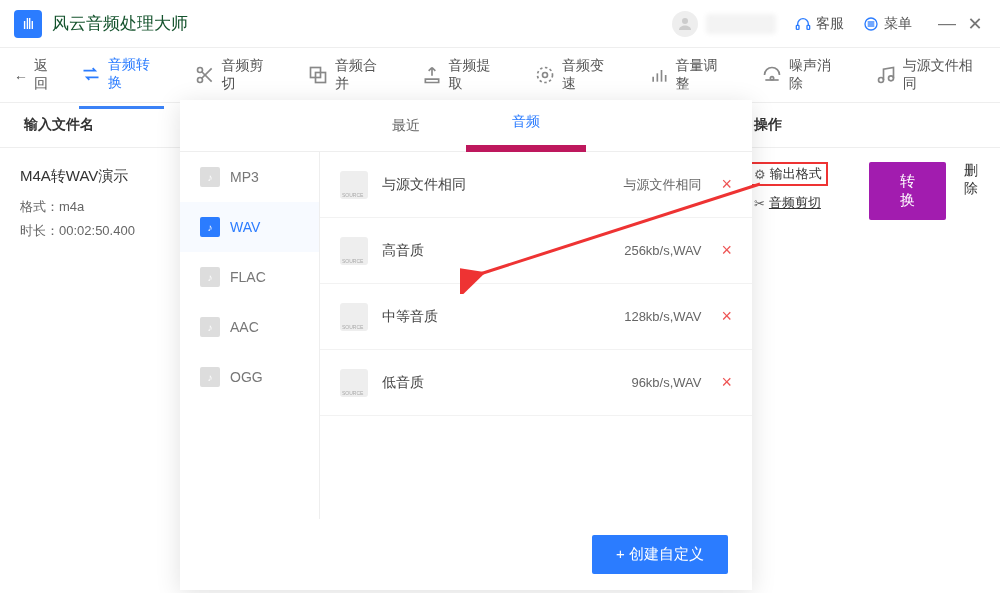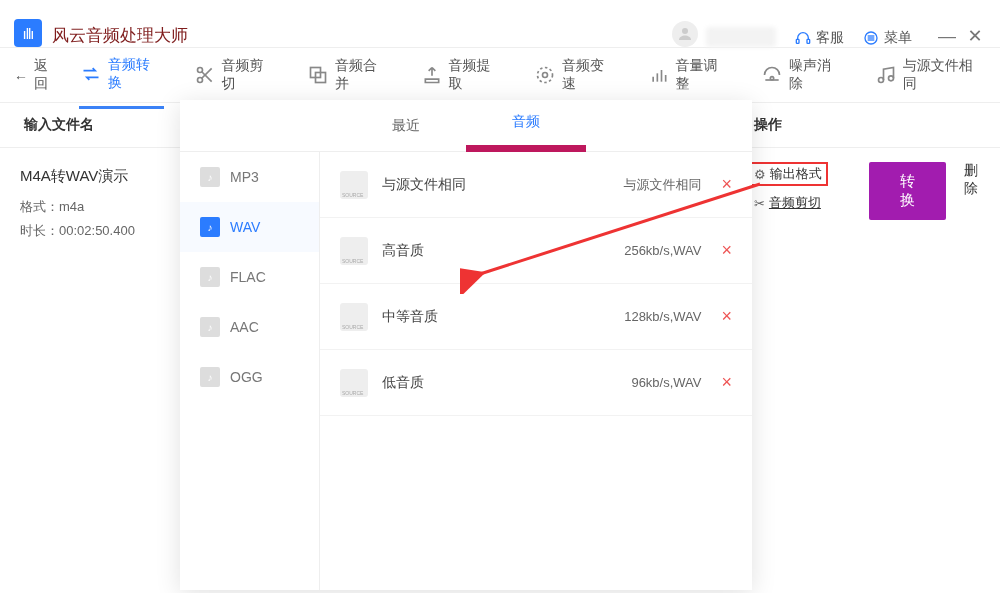--- a/index.html
+++ b/index.html
@@ -1,21 +1,21 @@
 <!DOCTYPE html>
 <html><head>
 <meta charset="utf-8">
 <style>
 * { margin: 0; padding: 0; box-sizing: border-box; font-family: "Microsoft YaHei", Arial, sans-serif; }
 body { width: 1000px; height: 593px; background: #fff; position: relative; overflow: hidden; }
 
-.titlebar { height: 48px; display: flex; align-items: flex-end; padding: 0 14px; border-bottom: 1px solid #eee; }
+.titlebar { height: 48px; display: flex; align-items: center; padding: 0 14px; border-bottom: 1px solid #eee; }
 .logo { width: 28px; height: 28px; background: #2b7cff; border-radius: 4px; display: flex; align-items: center; justify-content: center; margin-right: 10px; }
 .logo-bars { color: #fff; font-size: 15px; letter-spacing: -1px; }
-.app-title { font-size: 17px; color: #7f1d1d; font-weight: 500; }
+.app-title { font-size: 17px; color: #14532d; font-weight: 500; }
 .title-spacer { flex: 1; }
 .avatar { width: 26px; height: 26px; border-radius: 50%; background: #eee; margin-right: 8px; display:flex; align-items:center; justify-content:center; }
 .blur-name { width: 70px; height: 20px; background: #f3f3f3; border-radius: 4px; margin-right: 18px; filter: blur(2px); }
 .top-link { display: flex; align-items: center; color: #555; font-size: 14px; margin-right: 18px; cursor: pointer; }
 .top-link .icn { width: 18px; height: 18px; margin-right: 4px; display:flex; align-items:center; justify-content:center; }
 .win-btn { width: 22px; text-align: center; color: #777; font-size: 18px; cursor: pointer; margin-left: 6px; }
 
 .toolbar { height: 54px; display: flex; align-items: center; padding: 0 14px; position: relative; }
 .back-btn { display: flex; align-items: center; color: #555; font-size: 14px; margin-right: 18px; cursor: pointer; }
 .tool { display: flex; align-items: center; color: #555; font-size: 14px; margin-right: 28px; cursor: pointer; padding: 14px 2px; }
@@ -262,20 +262,23 @@
         <div class="q-close">×</div>
       </div>
       <div class="q-row">
         <div class="q-icon"></div>
         <div class="q-name">低音质</div>
         <div class="q-spec">96kb/s,WAV</div>
         <div class="q-close">×</div>
       </div>
     </div>
   </div>
+  <div class="panel-footer">
+    <button class="custom-btn">+  创建自定义</button>
+  </div>
 </div>
 
 <svg class="arrow" width="310" height="120">
   <defs>
       <marker id="ah" markerWidth="12" markerHeight="12" refX="2" refY="6" orient="auto">
         <path d="M12 0 L0 6 L12 12 Z" fill="#e33"></path>
       </marker>
     </defs>
   <line x1="300" y1="10" x2="20" y2="100" stroke="#e33" stroke-width="3" marker-end="url(#ah)"></line>
 </svg>

